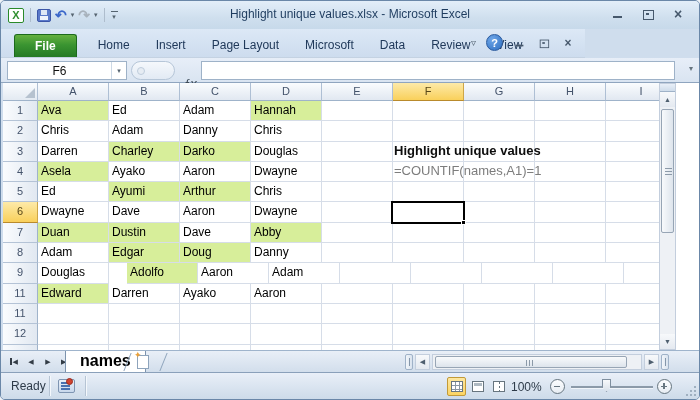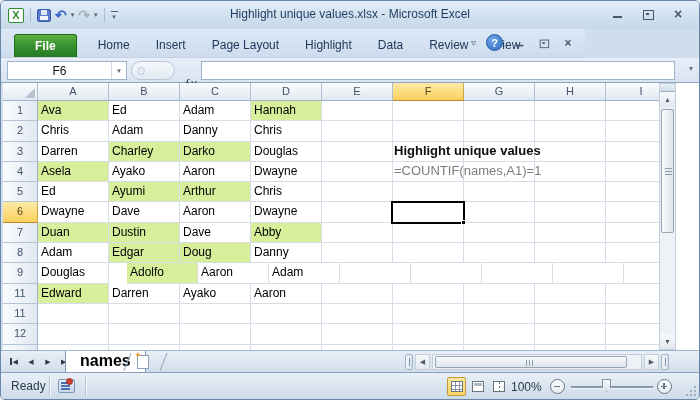--- a/index.html
+++ b/index.html
@@ -186,21 +186,21 @@
       <div class="wb wb-close">×</div>
     </div>
   </div>
 
   <div class="tabrow">
     <div class="tabs">
       <div class="rtab file">File</div>
       <div class="rtab">Home</div>
       <div class="rtab">Insert</div>
       <div class="rtab">Page Layout</div>
-      <div class="rtab">Highlight</div>
+      <div class="rtab">Microsoft</div>
       <div class="rtab">Data</div>
       <div class="rtab">Review</div>
       <div class="rtab">View</div>
     </div>
     <div class="tabrow-right">
       <span class="collapse-chevron">▿</span>
       <div class="help-btn">?</div>
       <div class="wb wb-min wbs"></div>
       <div class="wb wb-restore wbs"></div>
       <div class="wb wb-close wbs">×</div>

